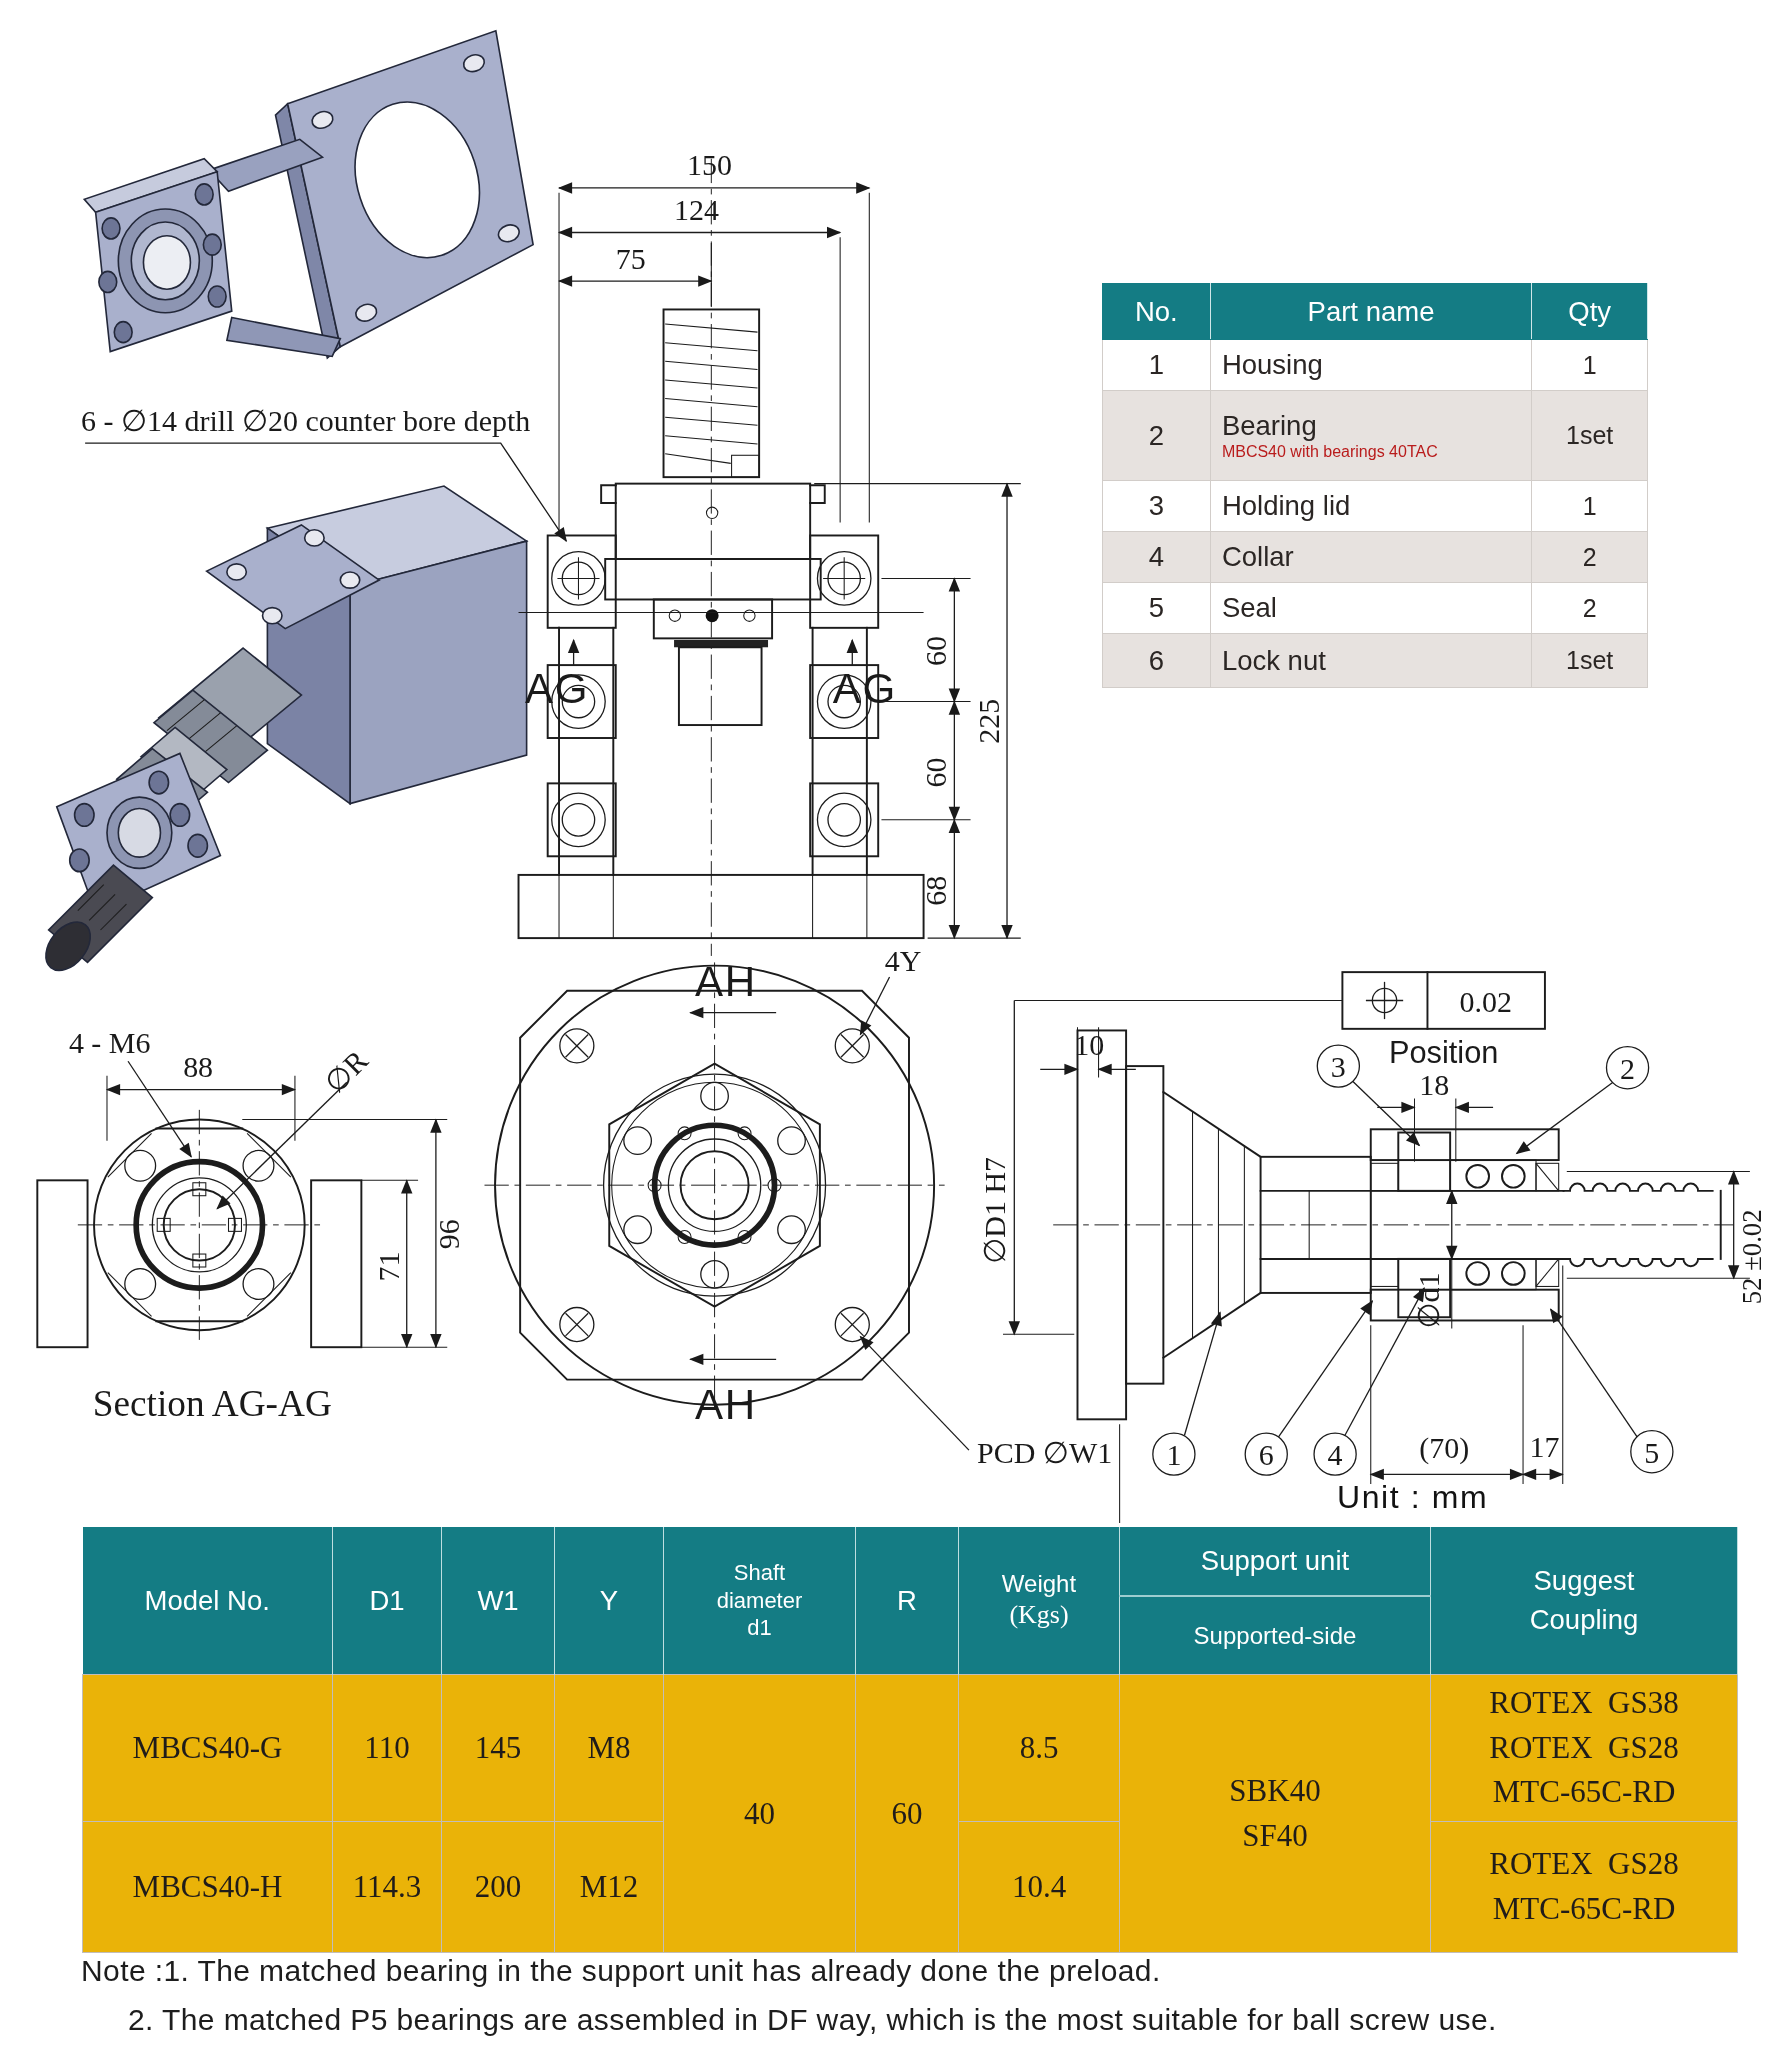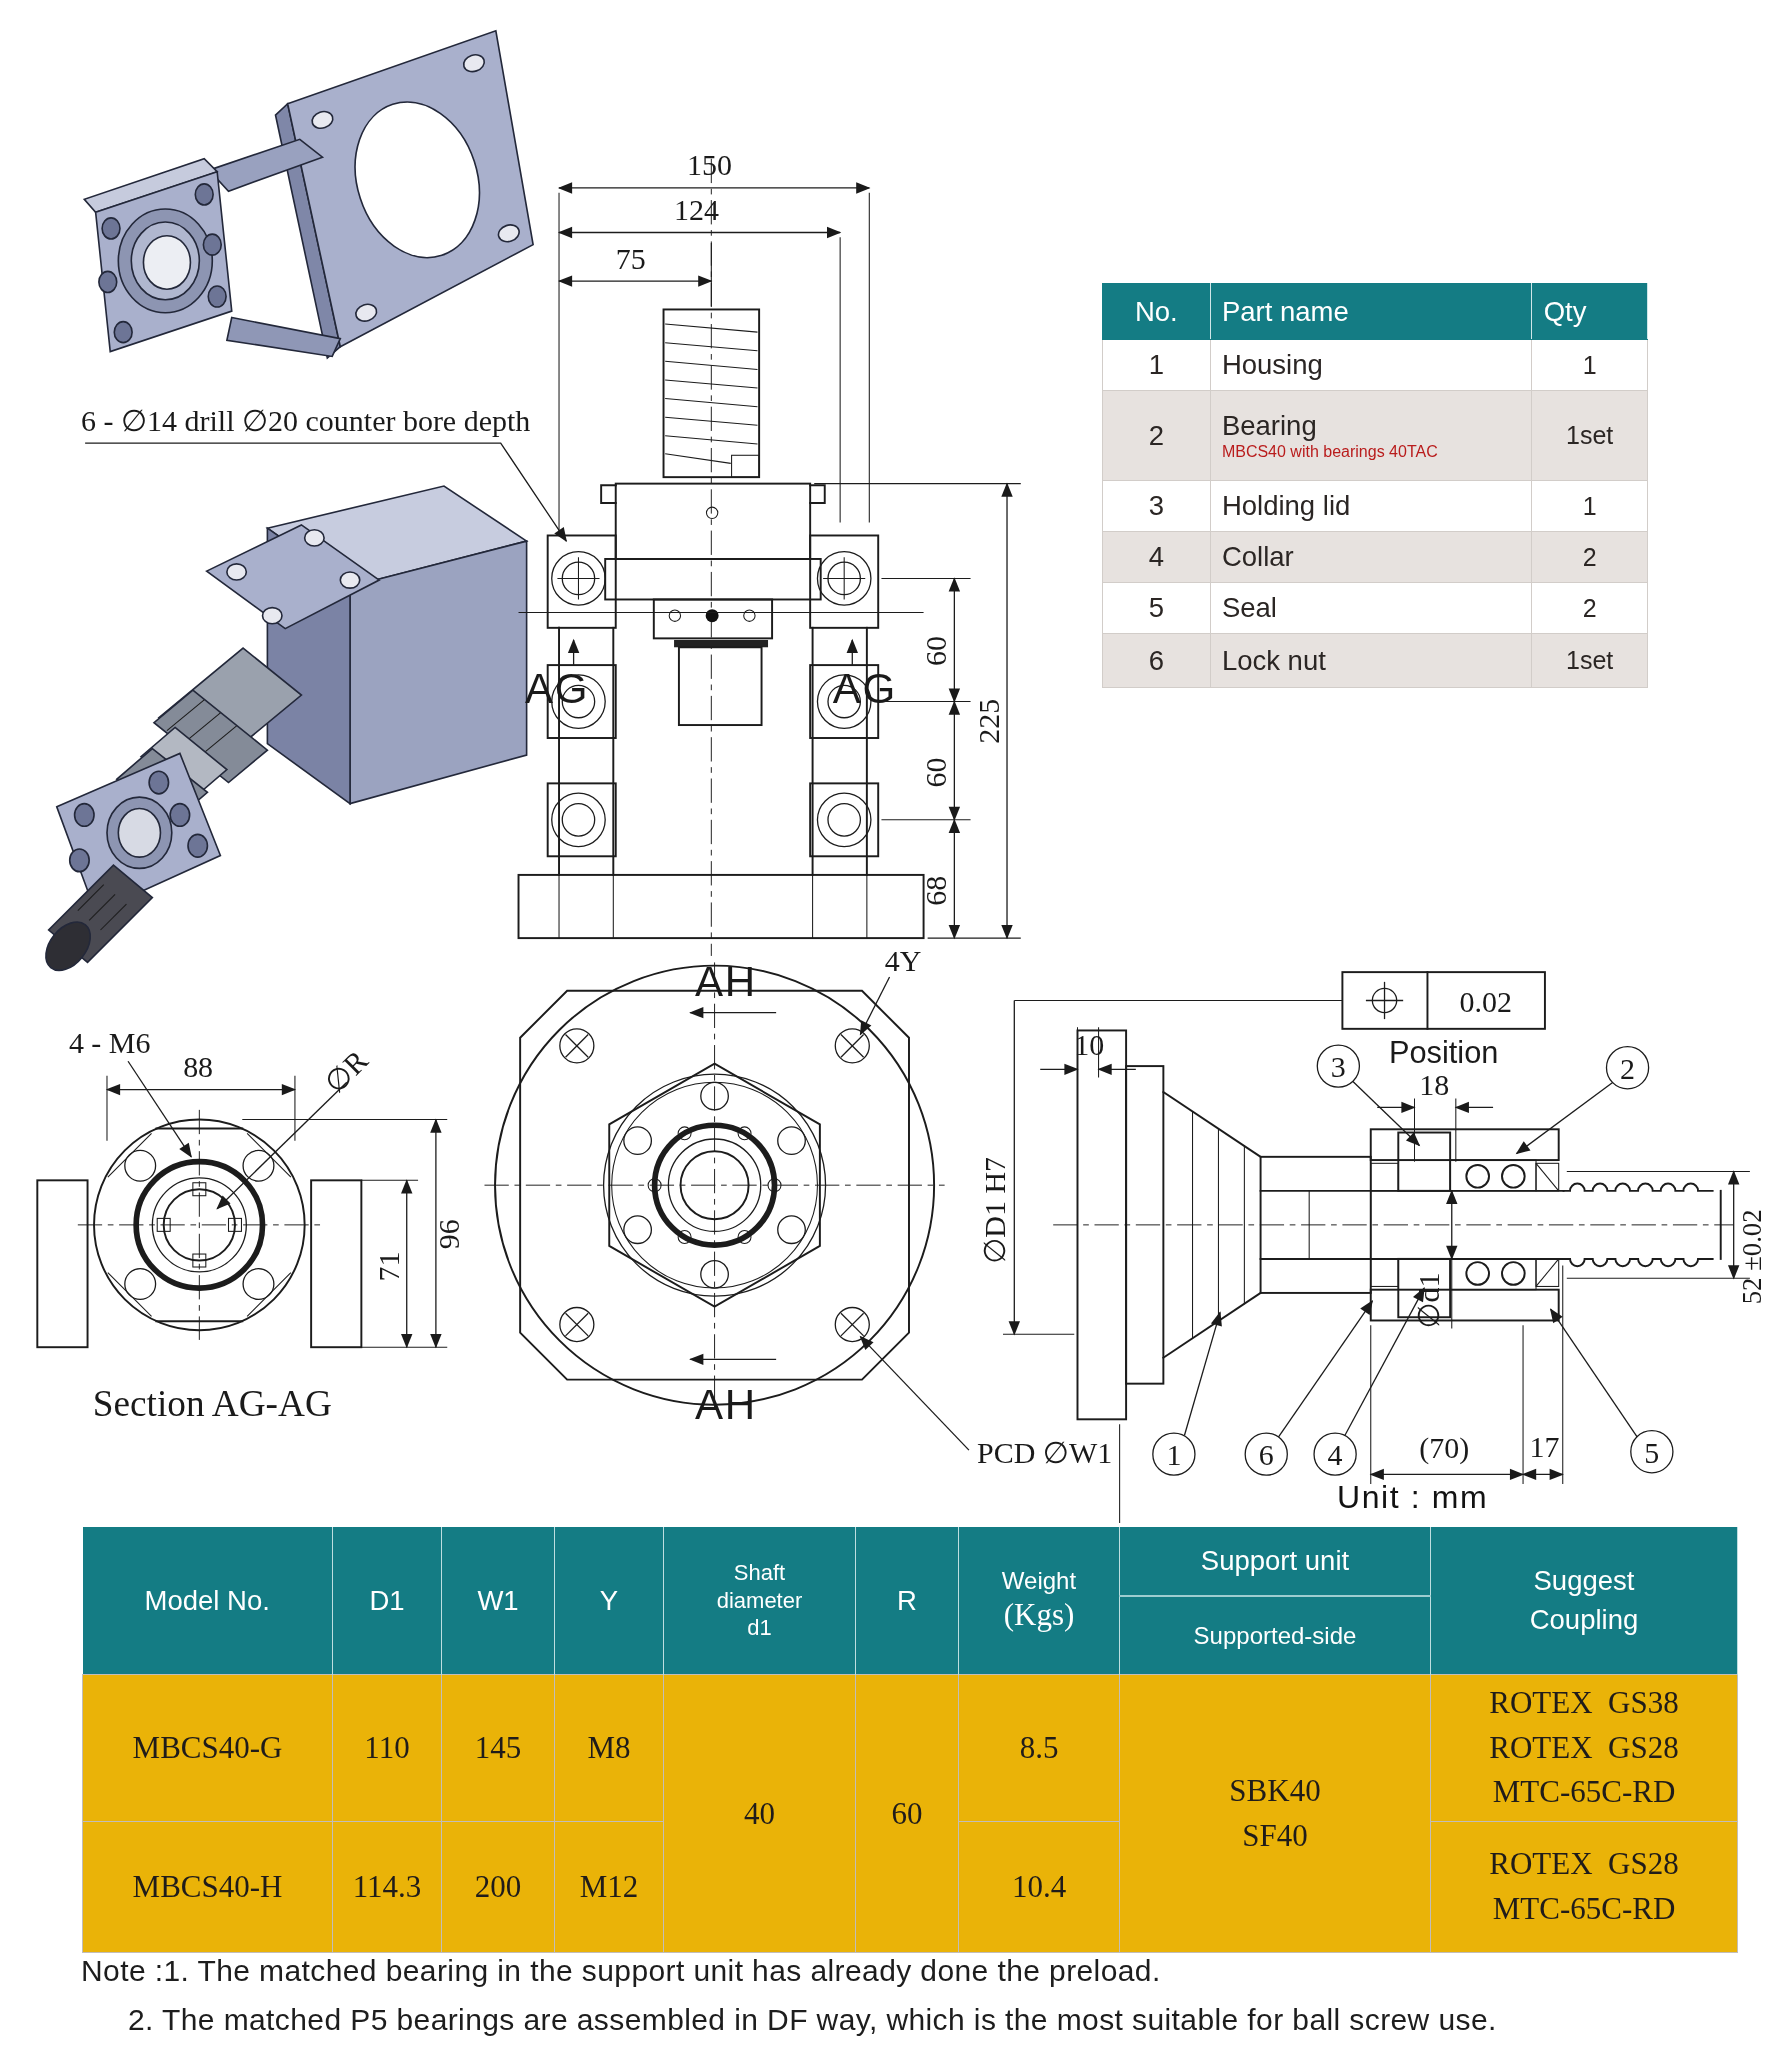--- a/index.html
+++ b/index.html
@@ -4,21 +4,21 @@
 <style>
   html,body{margin:0;padding:0;background:#ffffff;}
   body{width:1771px;height:2071px;position:relative;font-family:"Liberation Sans",sans-serif;color:#1c1c1c;overflow:hidden;}
   svg text{fill:#1a1a1a;}
   .serif{font-family:"Liberation Serif",serif;}
   .sans{font-family:"Liberation Sans",sans-serif;}
 
   
   .parts-table{position:absolute;left:1102px;top:283px;width:546px;border-collapse:collapse;table-layout:fixed;}
   .parts-table th,.parts-table td{border:0.8px solid #d2cdc9;padding:0 11.3px;}
-  .parts-table thead th{background:var(--teal);color:#fff;font-size:27.5px;font-weight:400;height:55px;text-align:left;border:0.8px solid var(--teal);border-right:1.6px solid #cfe6e8;}
+  .parts-table thead th{background:var(--teal);color:#fff;font-size:27.5px;font-weight:400;height:55px;text-align:center;border:0.8px solid var(--teal);border-right:1.6px solid #cfe6e8;}
   .parts-table thead th.cno{text-align:center;width:84px;}
   .parts-table thead th.cqty{width:92px;}
   .parts-table td{font-size:27.5px;color:#2b2624;background:#fff;}
   .parts-table tr.alt td{background:#e7e2df;}
   .parts-table td.no{text-align:center;}
   .parts-table td.qt{text-align:center;font-size:25px;}
   .parts-table tr.r1 td{height:50px;} .parts-table tr.r2 td{height:89px;}
   .parts-table tr.r3 td,.parts-table tr.r4 td,.parts-table tr.r5 td{height:50px;}
   .parts-table tr.r6 td{height:53px;}
   .parts-table .sub{font-size:16px;color:#b91c1c;margin-top:1.6px;}
@@ -514,21 +514,21 @@
       <th rowspan="2">W1</th>
       <th rowspan="2">Y</th>
       <th rowspan="2" class="small">
         <div>Shaft</div>
         <div>diameter</div>
         <div>d1</div>
       </th>
       <th rowspan="2">R</th>
       <th rowspan="2" class="small">
         <div style="font-size:24px">Weight</div>
-        <div class="serif" style="font-size:31px;margin-top:0">(Kgs)</div>
+        <div class="serif" style="font-size:26px;margin-top:0">(Kgs)</div>
       </th>
       <th class="support-top">Support unit</th>
       <th rowspan="2">
         <div>Suggest</div>
         <div style="margin-top:6.5px">Coupling</div>
       </th>
     </tr>
     <tr>
       <th class="supported">Supported-side</th>
     </tr>

